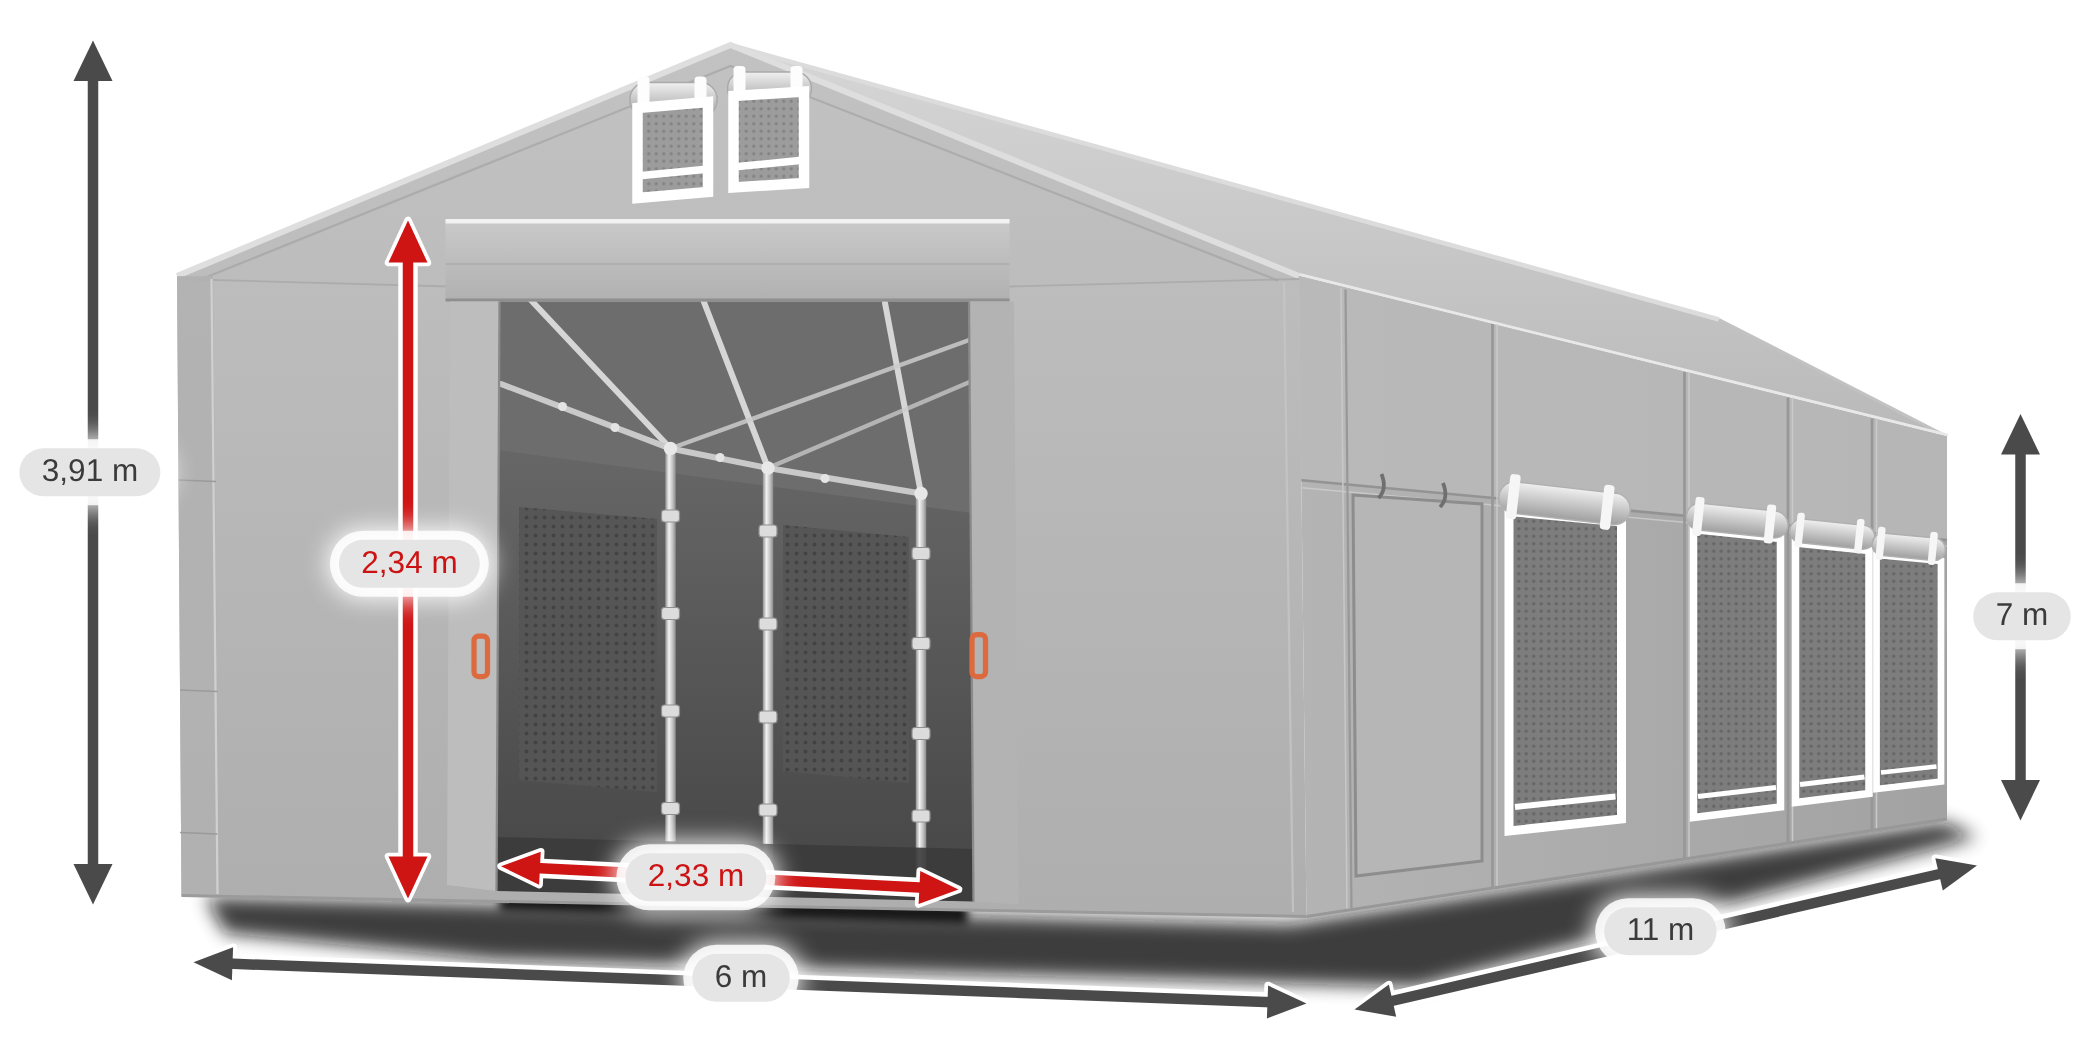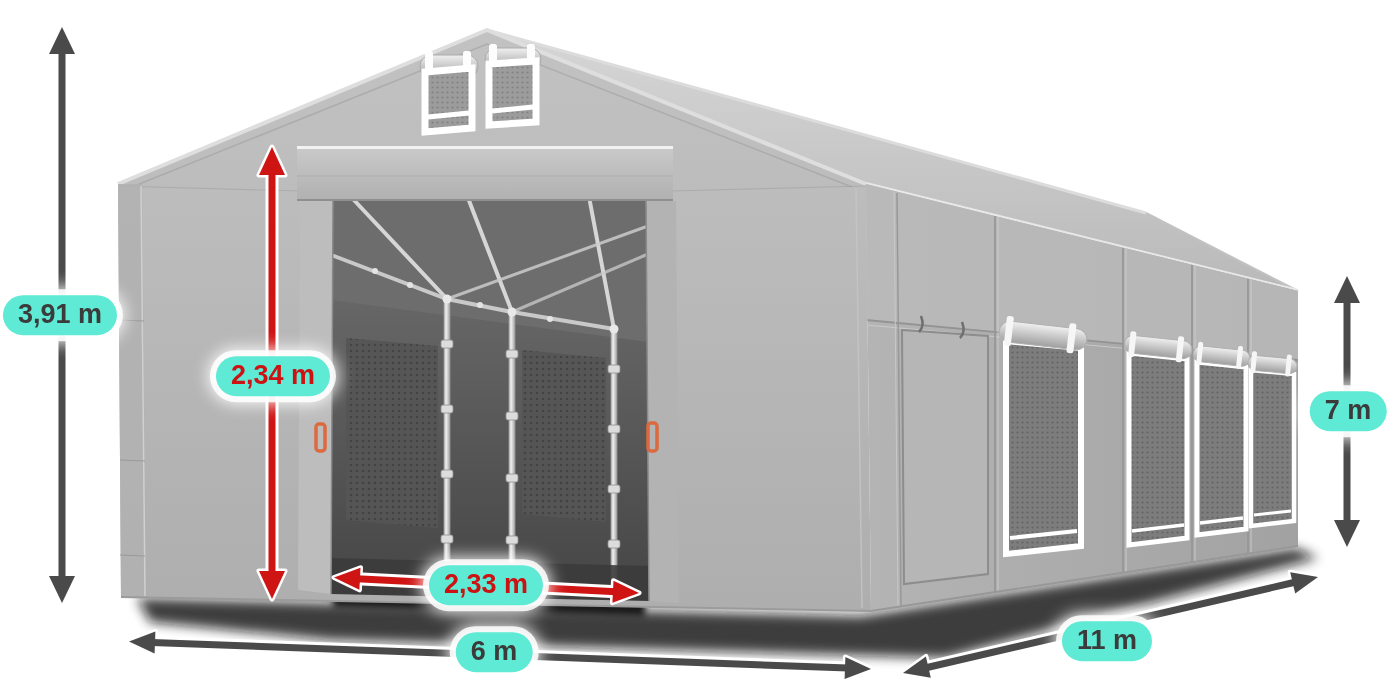--- a/index.html
+++ b/index.html
@@ -3,22 +3,22 @@
 <meta charset="utf-8">
 <style>
   html,body{margin:0;padding:0;background:#ffffff;}
   .stage{
     position:relative;width:1400px;height:700px;background:#ffffff;
     overflow:hidden;font-family:"Liberation Sans",sans-serif;
   }
   .stage svg{position:absolute;left:0;top:0;}
   .dim-label{
     position:absolute;transform:translate(-50%,-50%);
-    background:#5eead4;border-radius:21px;padding:3px 15px;
-    font-weight:bold;font-size:27px;line-height:1.25;color:#3b3b3b;
+    background:#e5e5e5;border-radius:21px;padding:3px 15px;
+    font-weight:normal;font-size:21px;line-height:1.25;color:#3b3b3b;
     white-space:nowrap;
     box-shadow:0 0 0 6px rgba(255,255,255,.85), 0 0 16px 8px rgba(255,255,255,.9);
     z-index:5;
   }
   .dim-label.red{color:#cc1212;}
 </style>
 </head>
 <body>
 
 <div class="stage">
@@ -291,18 +291,18 @@
       <line x1="1347" y1="293" x2="1347" y2="530" stroke="#ffffff" stroke-width="13"></line>
       <polygon points="1347,276 1334,303 1360,303" fill="#4a4a4a" stroke="#ffffff" stroke-width="5" paint-order="stroke"></polygon>
       <polygon points="1347,547 1334,520 1360,520" fill="#4a4a4a" stroke="#ffffff" stroke-width="5" paint-order="stroke"></polygon>
       <line x1="1347" y1="299" x2="1347" y2="524" stroke="#4a4a4a" stroke-width="7"></line>
     </g>
   </g>
 </svg>
 
 <div class="dim-label" style="left:60px;top:315px;">3,91 m</div>
 <div class="dim-label red" style="left:273px;top:376px;">2,34 m</div>
-<div class="dim-label red" style="left:486px;top:585px;">2,33 m</div>
+<div class="dim-label red" style="left:464px;top:585px;">2,33 m</div>
 <div class="dim-label" style="left:494px;top:652px;">6 m</div>
-<div class="dim-label" style="left:1107px;top:641px;">11 m</div>
+<div class="dim-label" style="left:1107px;top:621px;">11 m</div>
 <div class="dim-label" style="left:1348px;top:411px;">7 m</div>
 
 </div>
 
 </body></html>

